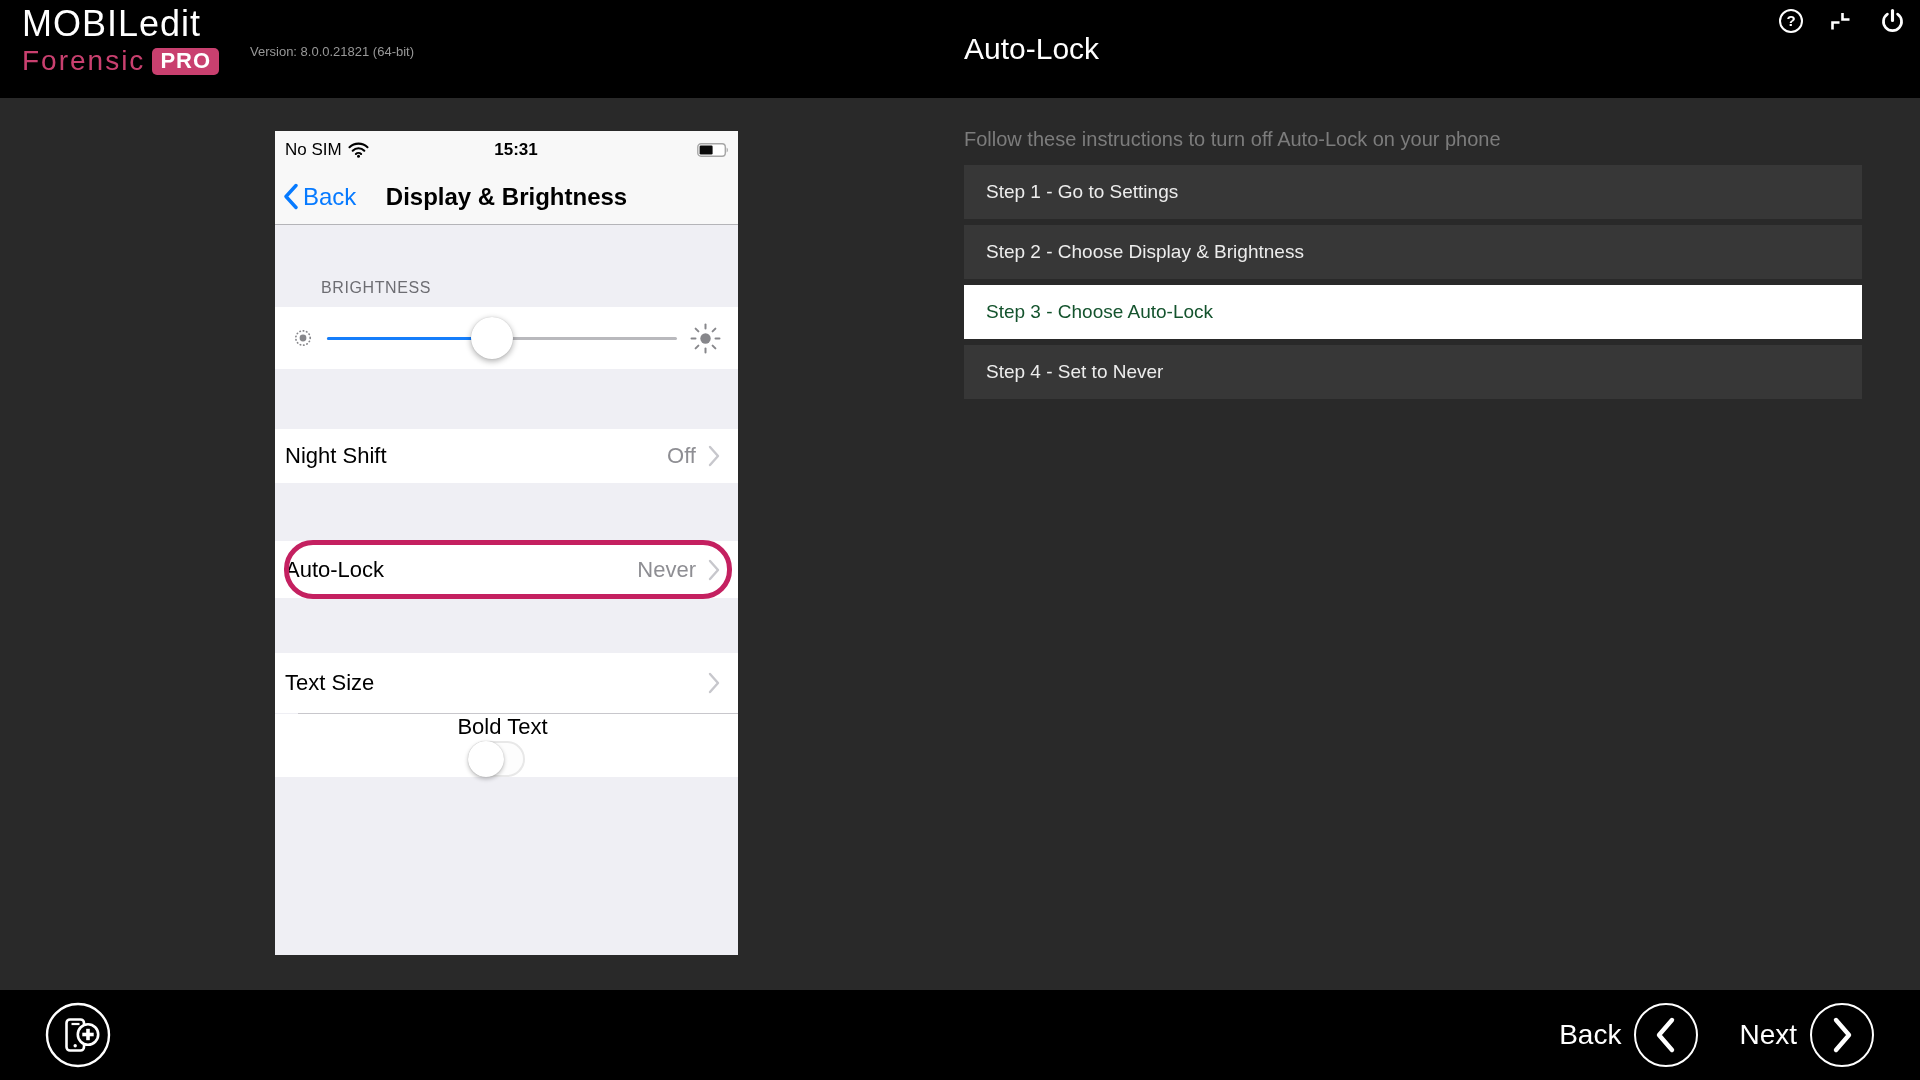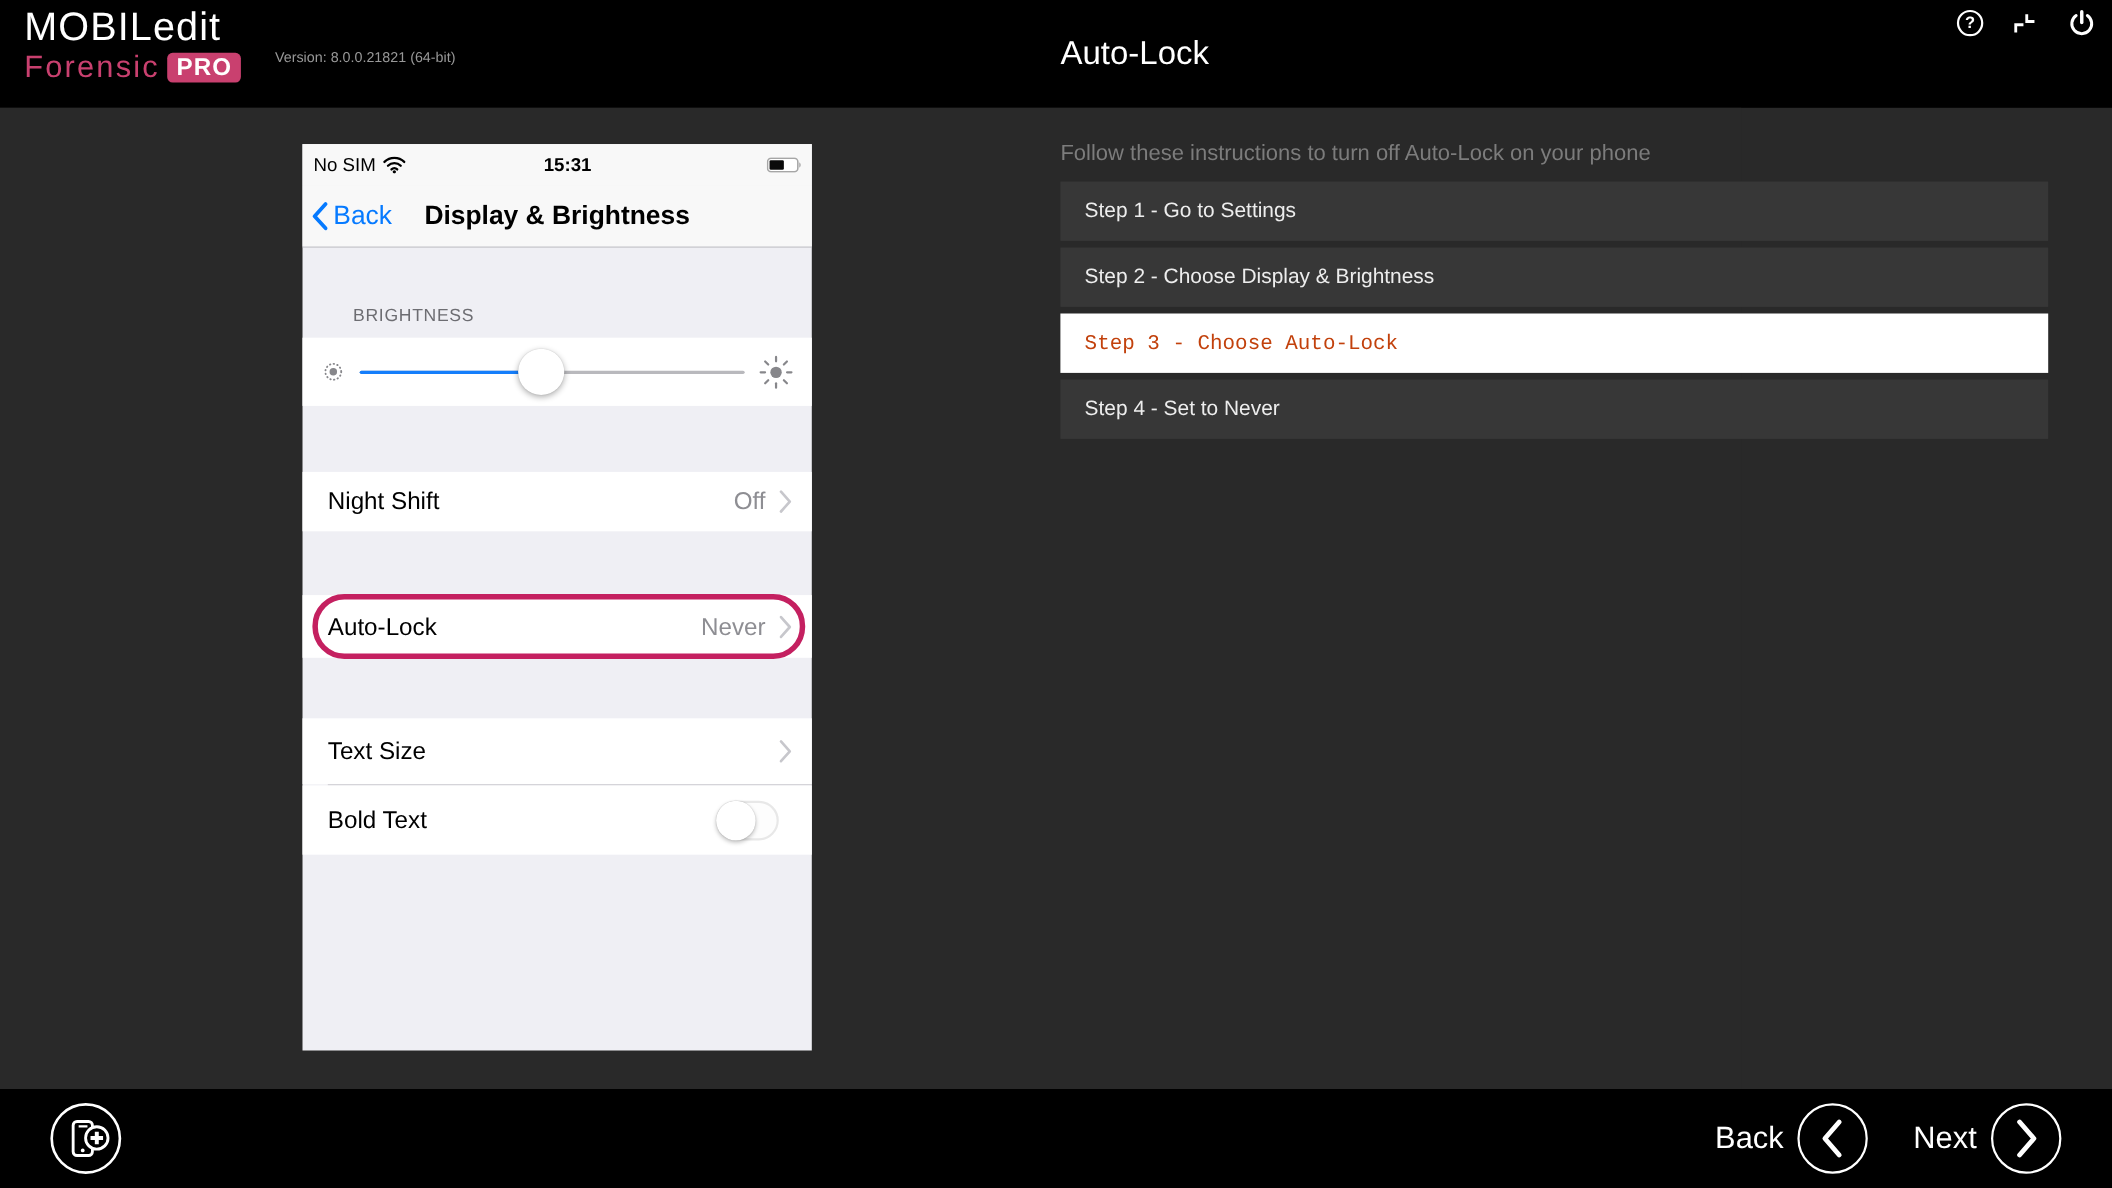--- a/index.html
+++ b/index.html
@@ -37,39 +37,39 @@
   .p-nav-title { position:absolute; left:0; right:0; text-align:center; font-size:24px; font-weight:600; }
   .p-hairline { height:1px; background:#b4b4b8; }
   .p-section { height:82px; position:relative; }
   .p-section-label { position:absolute; left:23px; bottom:10px; font-size:16px; color:#6d6d72; letter-spacing:0.6px;margin-left:23px; }
   .p-slider-row { height:62px; background:#fff; display:flex; align-items:center; padding:0 17px; gap:13px; }
   .p-track { position:relative; flex:1; height:3px; background:#b9b9bd; border-radius:2px; }
   .p-track-fill { position:absolute; left:0; top:0; bottom:0; width:47%; background:#157efb; border-radius:2px; }
   .p-thumb { position:absolute; left:47%; top:50%; transform:translate(-50%,-50%); width:42px; height:42px;
              background:#fff; border-radius:50%; box-shadow:0 2px 6px rgba(0,0,0,0.33), 0 0 1px rgba(0,0,0,0.2); cursor:pointer; }
   .p-gap60 { height:60px; } .p-gap58 { height:58px; } .p-gap55 { height:55px; }
-  .p-row { background:#fff; display:flex; align-items:center; padding:0 18px 0 23px; cursor:pointer; }
+  .p-row { background:#fff; display:flex; align-items:center; padding:0 18px 0 10px; cursor:pointer; }
   .p-row-label { font-size:22px; flex:1; }
   .p-row-value { font-size:22px; color:#8e8e93; margin-right:12px; }
-  .p-row.h54 { height:54px; } .p-row.h57 { height:57px; position:relative; } .p-row.h60 { height:60px; } .p-row.h63 { height:63px; }
+  .p-row.h54 { height:54px; } .p-row.h57 { height:57px; position:relative; } .p-row.h60 { height:60px; } .p-row.h63 { height:63px;flex-direction:column; }
   .p-sep-inset { height:1px; background:#c8c7cc; margin-left:23px; }
   .p-rest { flex:1; }
   .hl-border { position:absolute; left:9px; right:6px; top:-1px; bottom:-1px; border:5px solid #c42060;
                border-radius:29px; pointer-events:none; }
   .toggle { width:57px; height:36px; border:2px solid #e8e8e8; background:#fdfdfd; border-radius:18px;
             position:relative; margin-right:12px; cursor:pointer; }
   .toggle-knob { position:absolute; left:-2px; top:-2px; width:36px; height:36px; background:#fff; border-radius:50%;
                  box-shadow:0 2px 4px rgba(0,0,0,0.25), 0 0 1px rgba(0,0,0,0.25); }
 
   
   .subtitle { position:absolute; left:964px; top:30px; font-size:20px; color:#7c7c7c; }
   .steps { position:absolute; left:964px; top:67px; width:898px; }
   .step { height:54px; margin-bottom:6px; background:#373737; color:#ededed; font-size:19px;
           line-height:54px; padding-left:22px; cursor:pointer; }
-  .step.active { background:#fff; color:#c2410c;font-family:Liberation Mono, monospace; }
+  .step.active { background:#fff; color:#14532d; }
 
   
   .footer { position:absolute; top:990px; left:0; width:1920px; height:90px; background:#000; }
   .add-btn { position:absolute; left:44px; top:11px; cursor:pointer; }
   .nav-group { position:absolute; right:45px; top:0; height:90px; display:flex; align-items:center; }
   .nav-label { color:#fff; font-size:28px; font-weight:300; }
   .nav-circle { cursor:pointer; display:flex; margin-left:12px; }
   .next-label { margin-left:40px; }
   svg { display:block; }
 </style>

